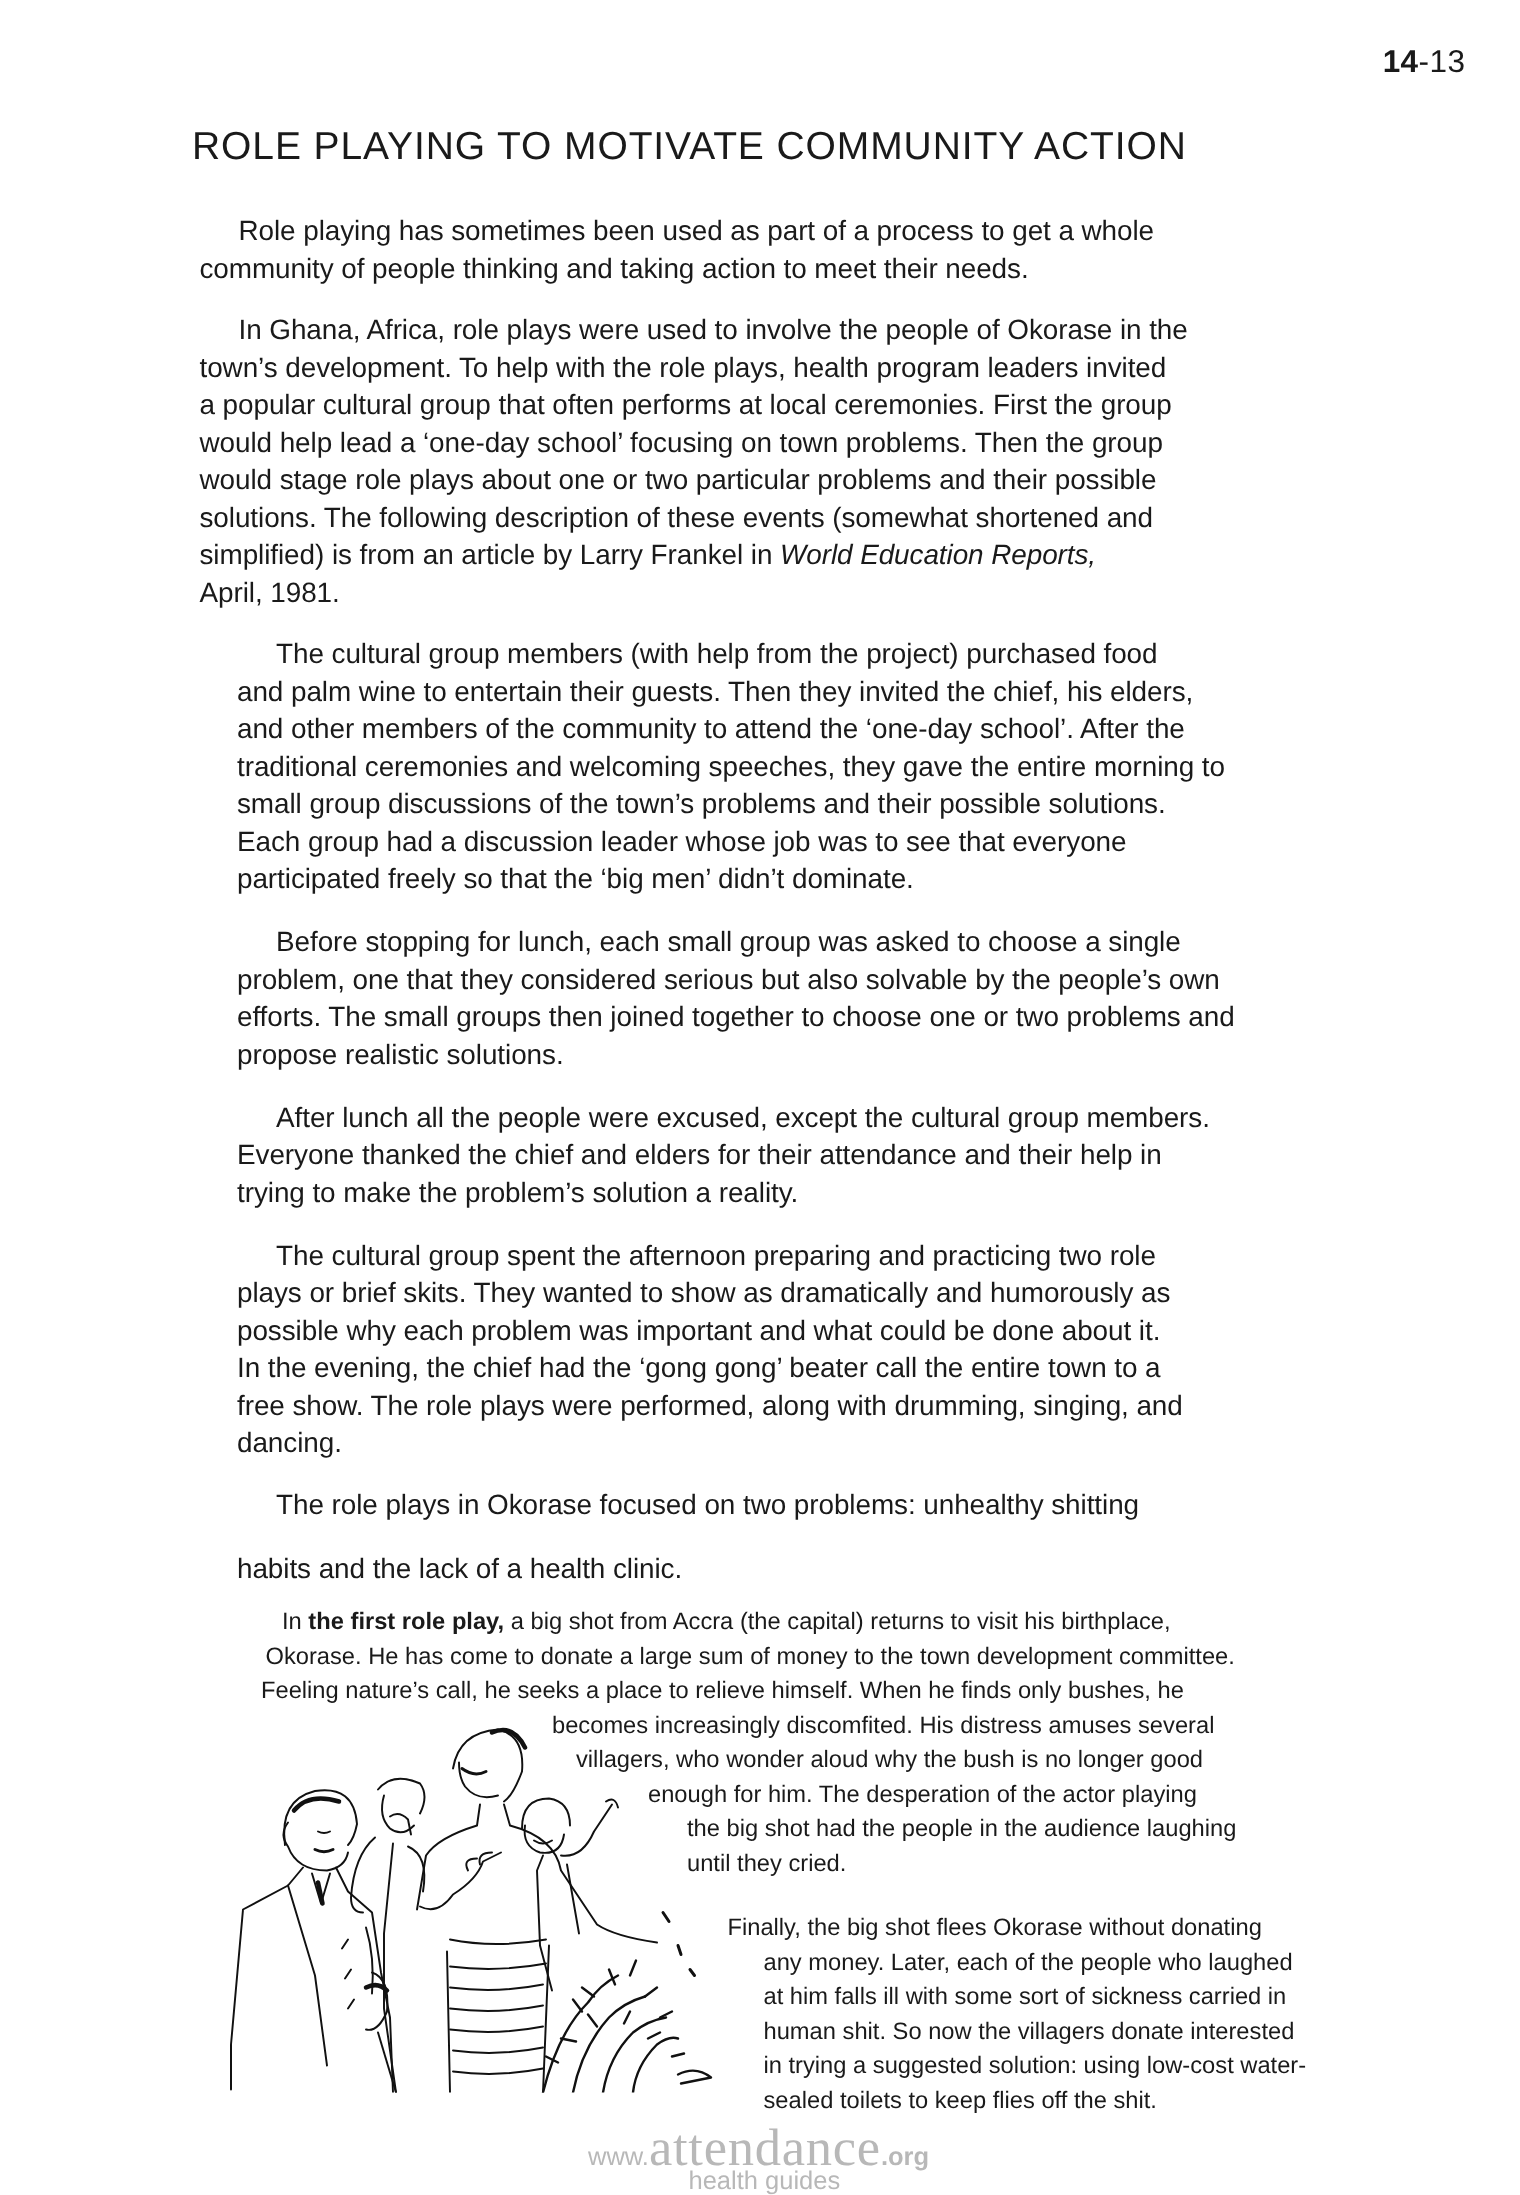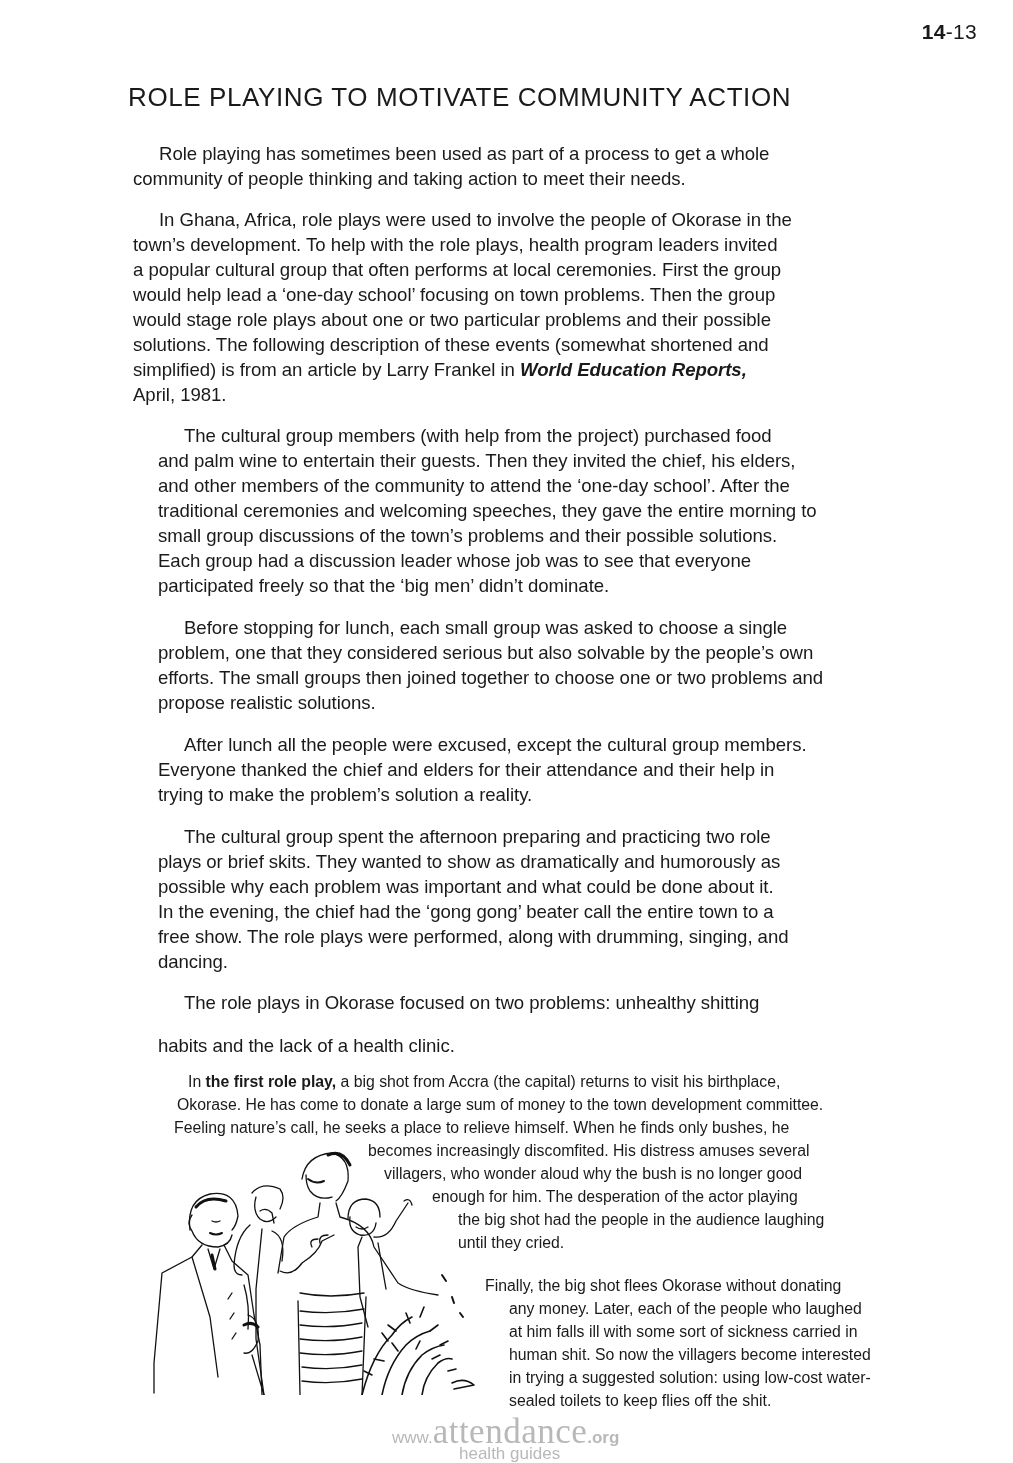--- a/index.html
+++ b/index.html
@@ -1,24 +1,24 @@
 <!DOCTYPE html>
 <html><head>
 <meta charset="utf-8">
 <style>
   html, body { margin: 0; padding: 0; background: #ffffff; }
   body { width: 1013px; height: 1463px; position: relative; overflow: hidden; color: #1a1a1a; font-family: "Liberation Sans", sans-serif; }
-  .page-num { position: absolute; top: 20px; right: 36px; font-size: 21px; letter-spacing: 0.3px; }
+  .page-num { position: absolute; top: 30px; right: 36px; font-size: 21px; letter-spacing: 0.3px; }
   .page-num b { font-weight: 700; }
   .page-num span.rest { font-weight: 300; }
   .title { position: absolute; top: 82px; left: 128px; font-size: 26px; letter-spacing: 0.6px; font-weight: 400; white-space: nowrap; }
   .line { position: absolute; white-space: nowrap; font-size: 18.6px; line-height: 25px; letter-spacing: -0.05px; }
   .cap { position: absolute; white-space: nowrap; font-size: 15.8px; line-height: 23px; margin-top: 14px; }
   .cap b { font-weight: 700; }
-  .italic-b { font-style: italic; font-weight: 700; }
+  .italic-b { font-style: italic; font-weight: 400; }
   .illus { position: absolute; left: 152px; top: 1145px; width: 330px; height: 250px; }
   .footer { position: absolute; top: 1412px; left: 392px; color: #b8b8b8; white-space: nowrap; }
   .footer .www { font-size: 17px; }
   .footer .brand { font-family: "Liberation Serif", serif; font-size: 35px; letter-spacing: 0.5px; }
   .footer .org { font-size: 17px; font-weight: bold; }
   .footer .tag { position: absolute; top: 32px; left: 48px; font-size: 17px; margin-left: 19px; }
 </style>
 </head>
 <body>
 
@@ -89,21 +89,21 @@
   <div class="cap" style="top:1148px;left:384px">villagers, who wonder aloud why the bush is no longer good</div>
   <div class="cap" style="top:1171px;left:432px">enough for him. The desperation of the actor playing</div>
   <div class="cap" style="top:1194px;left:458px">the big shot had the people in the audience laughing</div>
   <div class="cap" style="top:1217px;left:458px">until they cried.</div>
 </div>
 
 <div>
   <div class="cap" style="top:1260px;left:485px">Finally, the big shot flees Okorase without donating</div>
   <div class="cap" style="top:1283px;left:509px">any money. Later, each of the people who laughed</div>
   <div class="cap" style="top:1306px;left:509px">at him falls ill with some sort of sickness carried in</div>
-  <div class="cap" style="top:1329px;left:509px">human shit. So now the villagers become interested</div>
+  <div class="cap" style="top:1329px;left:509px">human shit. So now the villagers donate interested</div>
   <div class="cap" style="top:1352px;left:509px">in trying a suggested solution: using low-cost water-</div>
   <div class="cap" style="top:1375px;left:509px">sealed toilets to keep flies off the shit.</div>
 </div>
 
 <svg class="illus" viewBox="0 0 330 250" fill="none" stroke="#111" stroke-width="1.3" stroke-linecap="round" stroke-linejoin="round">
 
   <g>
     <path d="M38 85 q-4 -30 20 -36 q26 -4 28 22 q-2 10 -6 14"></path>
     <path d="M40 70 q-6 8 0 16 q6 16 26 16 q12 -2 14 -12"></path>
     <path d="M44 62 q10 -12 30 -6" stroke-width="3"></path>

